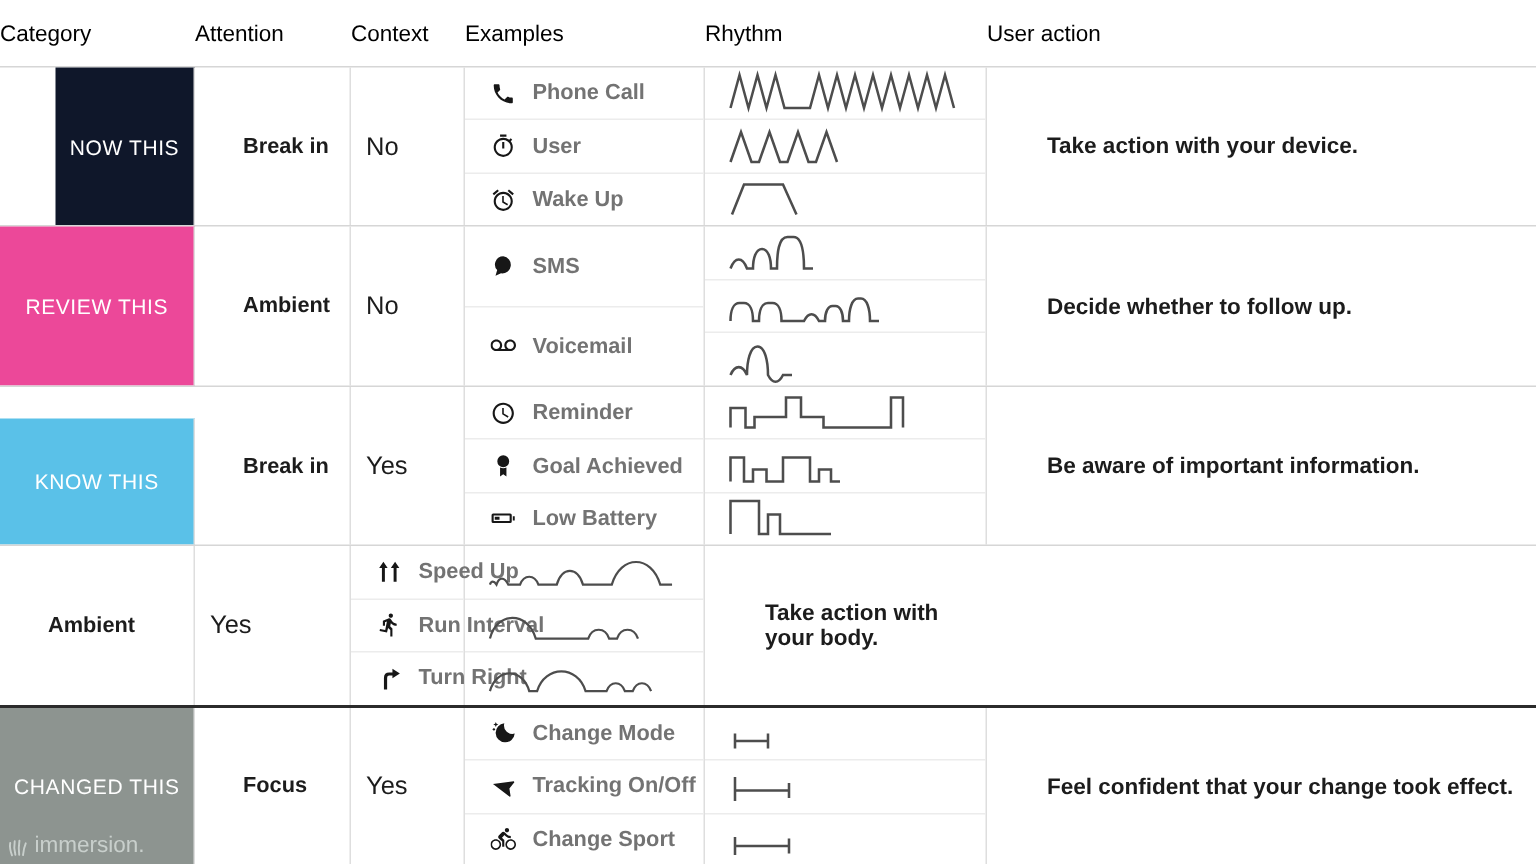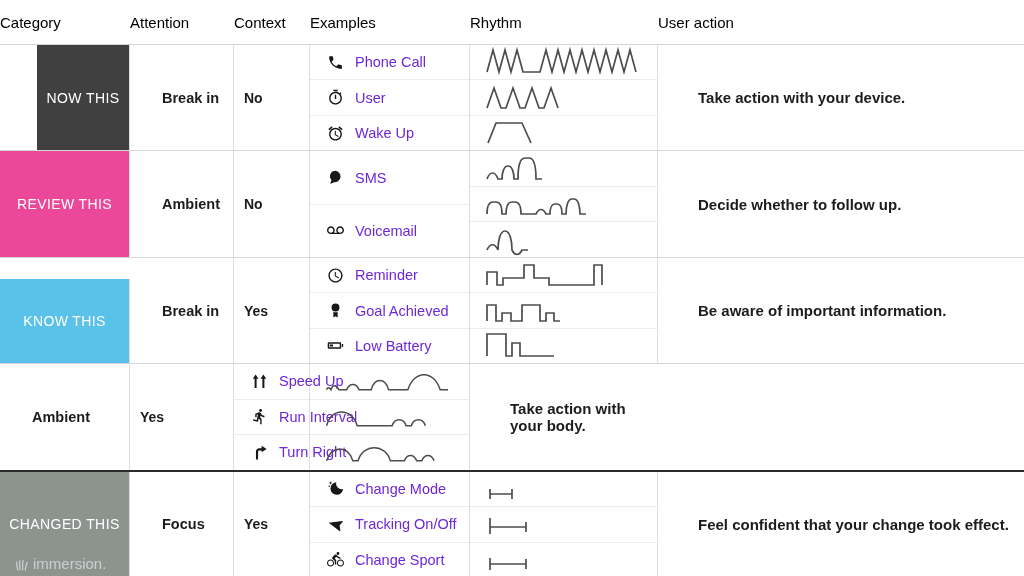--- a/index.html
+++ b/index.html
@@ -9,49 +9,49 @@
   .header{height:44px;align-items:center}
   .header .h{text-align:left;color:#000000;font-size:15px}
   #table-body{display:flex;flex-direction:column;height:532px;border-top:1px solid #d6d6d6}
   .trow{flex:1;border-top:1px solid #d6d6d6;min-height:0}
   .trow:first-child{border-top:none}
   .trow:last-child{border-top:2px solid #2b2b2b}
   .cell{border-right:1px solid #dedede;min-width:0;min-height:0}
   .cell.action{border-right:none}
   .cat{display:flex;align-items:center;justify-content:center;color:#fff;font-size:14px;letter-spacing:.4px}
   .att{display:flex;align-items:center;padding-left:32px;font-weight:700;font-size:14.5px;color:#1c1c1c}
-  .ctx{display:flex;align-items:center;padding-left:10px;font-weight:700;font-size:14px;color:#1c1c1c}
+  .ctx{display:flex;align-items:center;padding-left:10px;font-weight:400;font-size:17px;color:#1c1c1c}
   .exs,.rhs{display:flex;flex-direction:column}
   .ex,.rh{flex:1;display:flex;align-items:center;min-height:0}
   .ex{padding-left:17px;gap:11px}
   .ex + .ex,.rh + .rh{border-top:1px solid #ececec}
   .ic{width:17px;height:17px;flex:0 0 17px;display:flex}
   .ic svg{width:100%;height:100%}
-  .lb{font-weight:400;font-size:14.5px;color:#6d28d9;white-space:nowrap}
+  .lb{font-weight:700;font-size:14.5px;color:#737373;white-space:nowrap}
   .rh{padding-left:14px}
   .wave{display:block}
   .action{display:flex;align-items:center;padding-left:40px;font-weight:700;font-size:15px;color:#1c1c1c}
-  .watermark{position:absolute;left:15px;bottom:4px;display:flex;align-items:center;gap:3px;
+  .watermark{position:absolute;left:5px;bottom:4px;display:flex;align-items:center;gap:3px;
              font-size:15px;color:rgba(238,243,241,.62)}
 </style>
 </head>
 <body>
 
 <div class="grid header">
   <div class="h">Category</div>
   <div class="h">Attention</div>
   <div class="h">Context</div>
   <div class="h">Examples</div>
   <div class="h">Rhythm</div>
   <div class="h">User action</div>
 </div>
 
 <div id="table-body">
     <div class="trow grid">
-      <div class="cell cat" style="background: #404040; margin-left: 37px;">NOW THIS</div>
+      <div class="cell cat" style="background: #0f172a; margin-left: 37px;">NOW THIS</div>
       <div class="cell att">Break in</div>
       <div class="cell ctx">No</div>
       <div class="cell exs">
         <div class="ex">
           <span class="ic">
             <svg viewBox="0 0 24 24">
               <path fill="#171717" d="M6.62 10.79c1.44 2.83 3.76 5.14 6.59 6.59l2.2-2.2c.27-.27.67-.36 1.02-.24 1.12.37 2.33.57 3.57.57.55 0 1 .45 1 1V20c0 .55-.45 1-1 1-9.39 0-17-7.61-17-17 0-.55.45-1 1-1h3.5c.55 0 1 .45 1 1 0 1.25.2 2.45.57 3.57.11.35.03.74-.25 1.02l-2.2 2.2z"></path>
             </svg>
           </span>
           <span class="lb">Phone Call</span>

